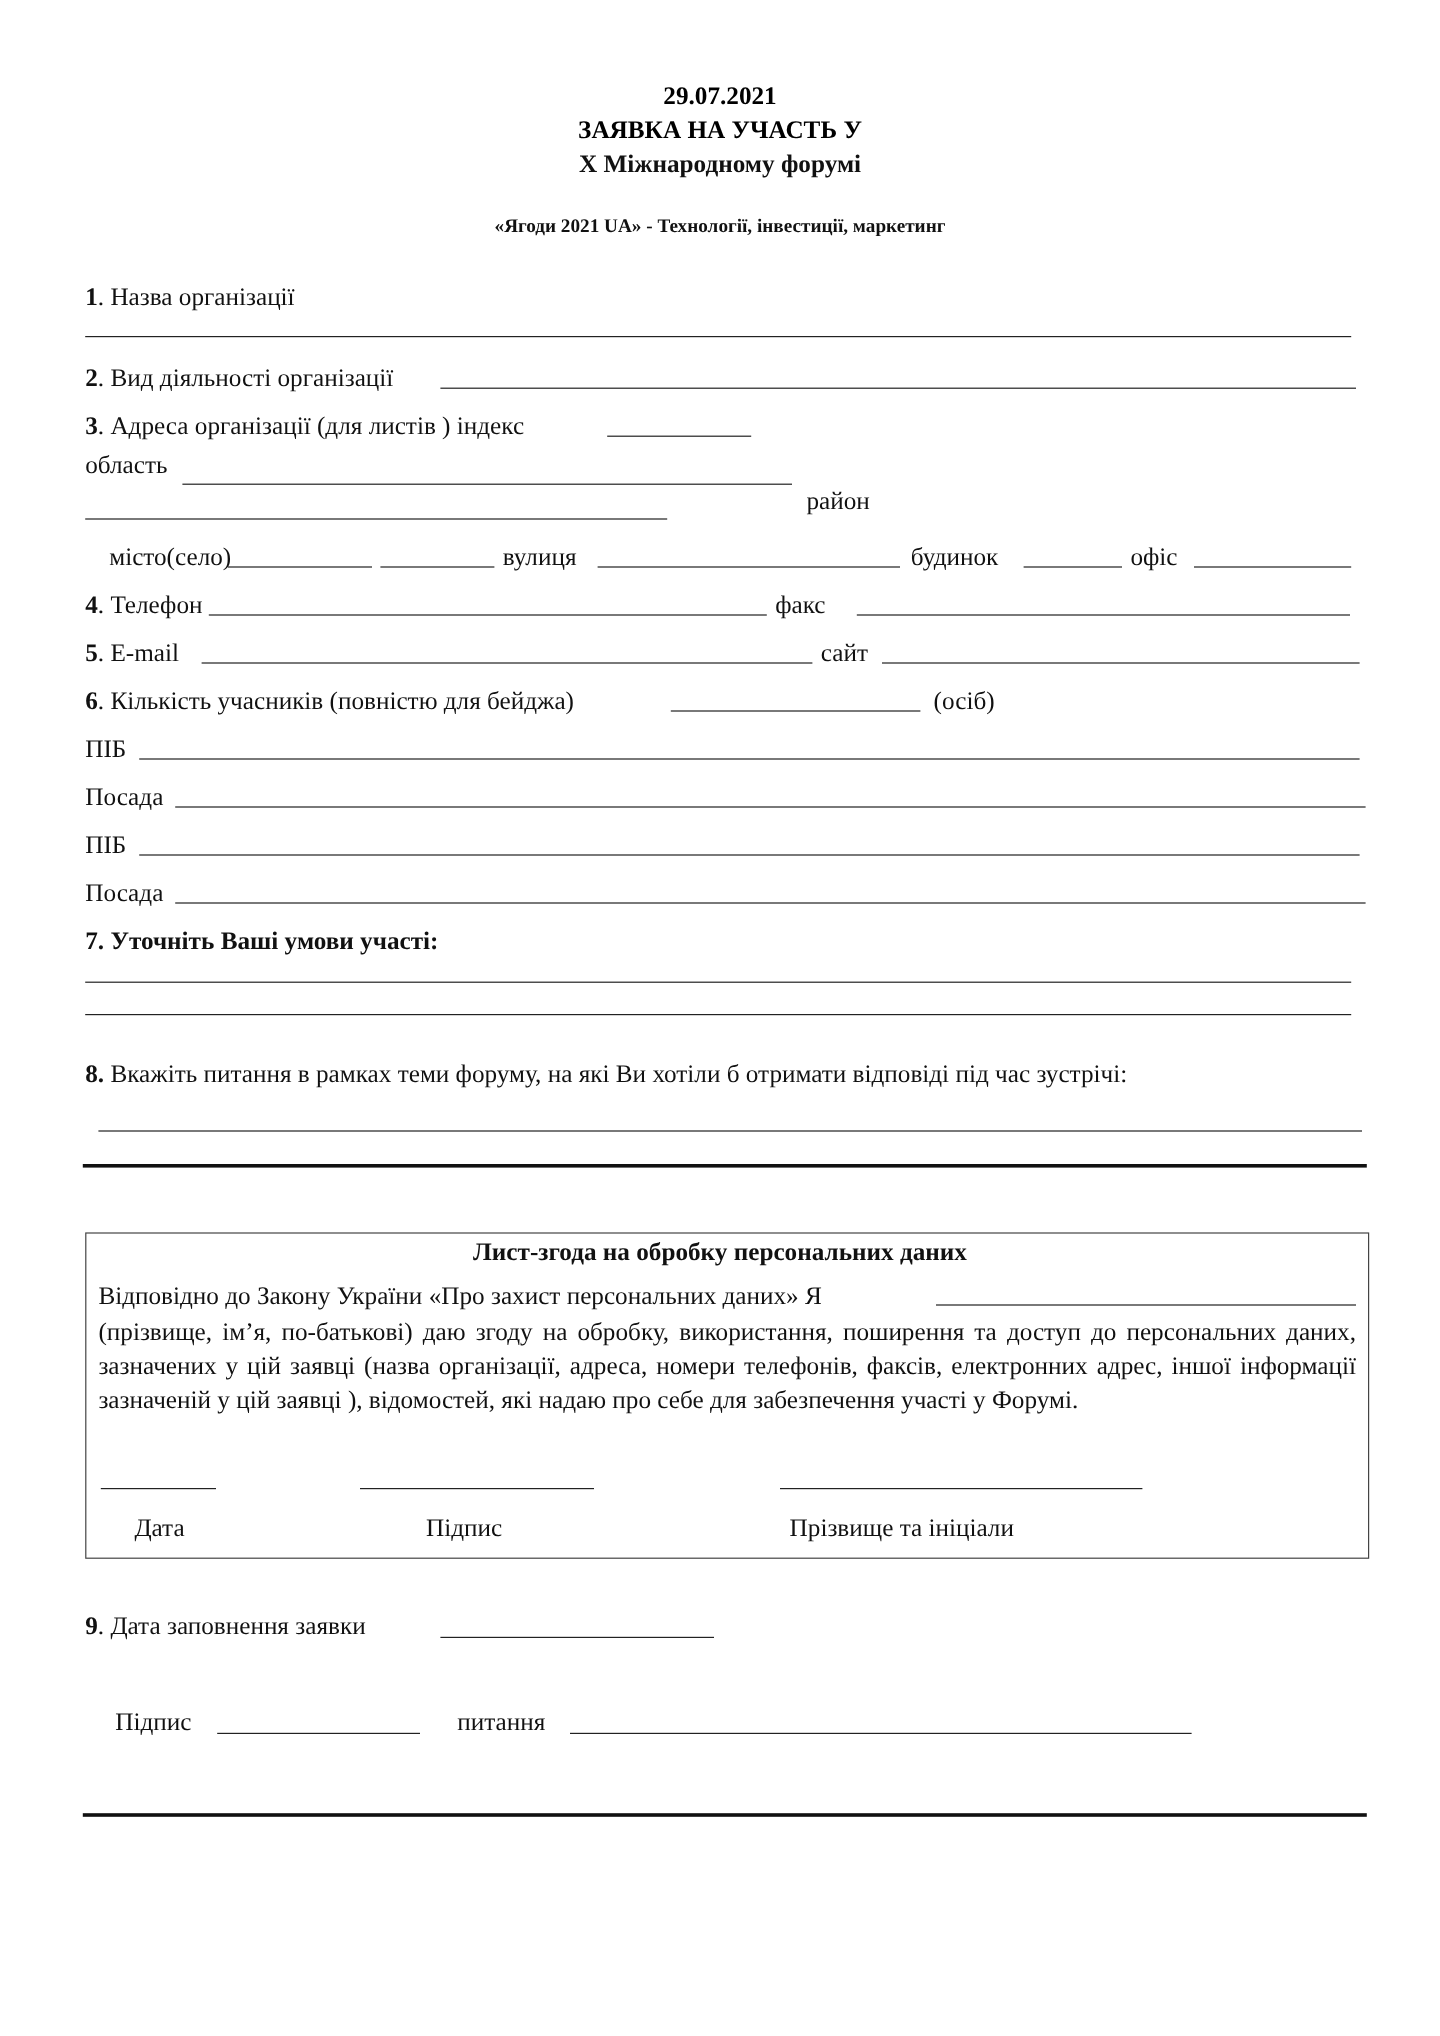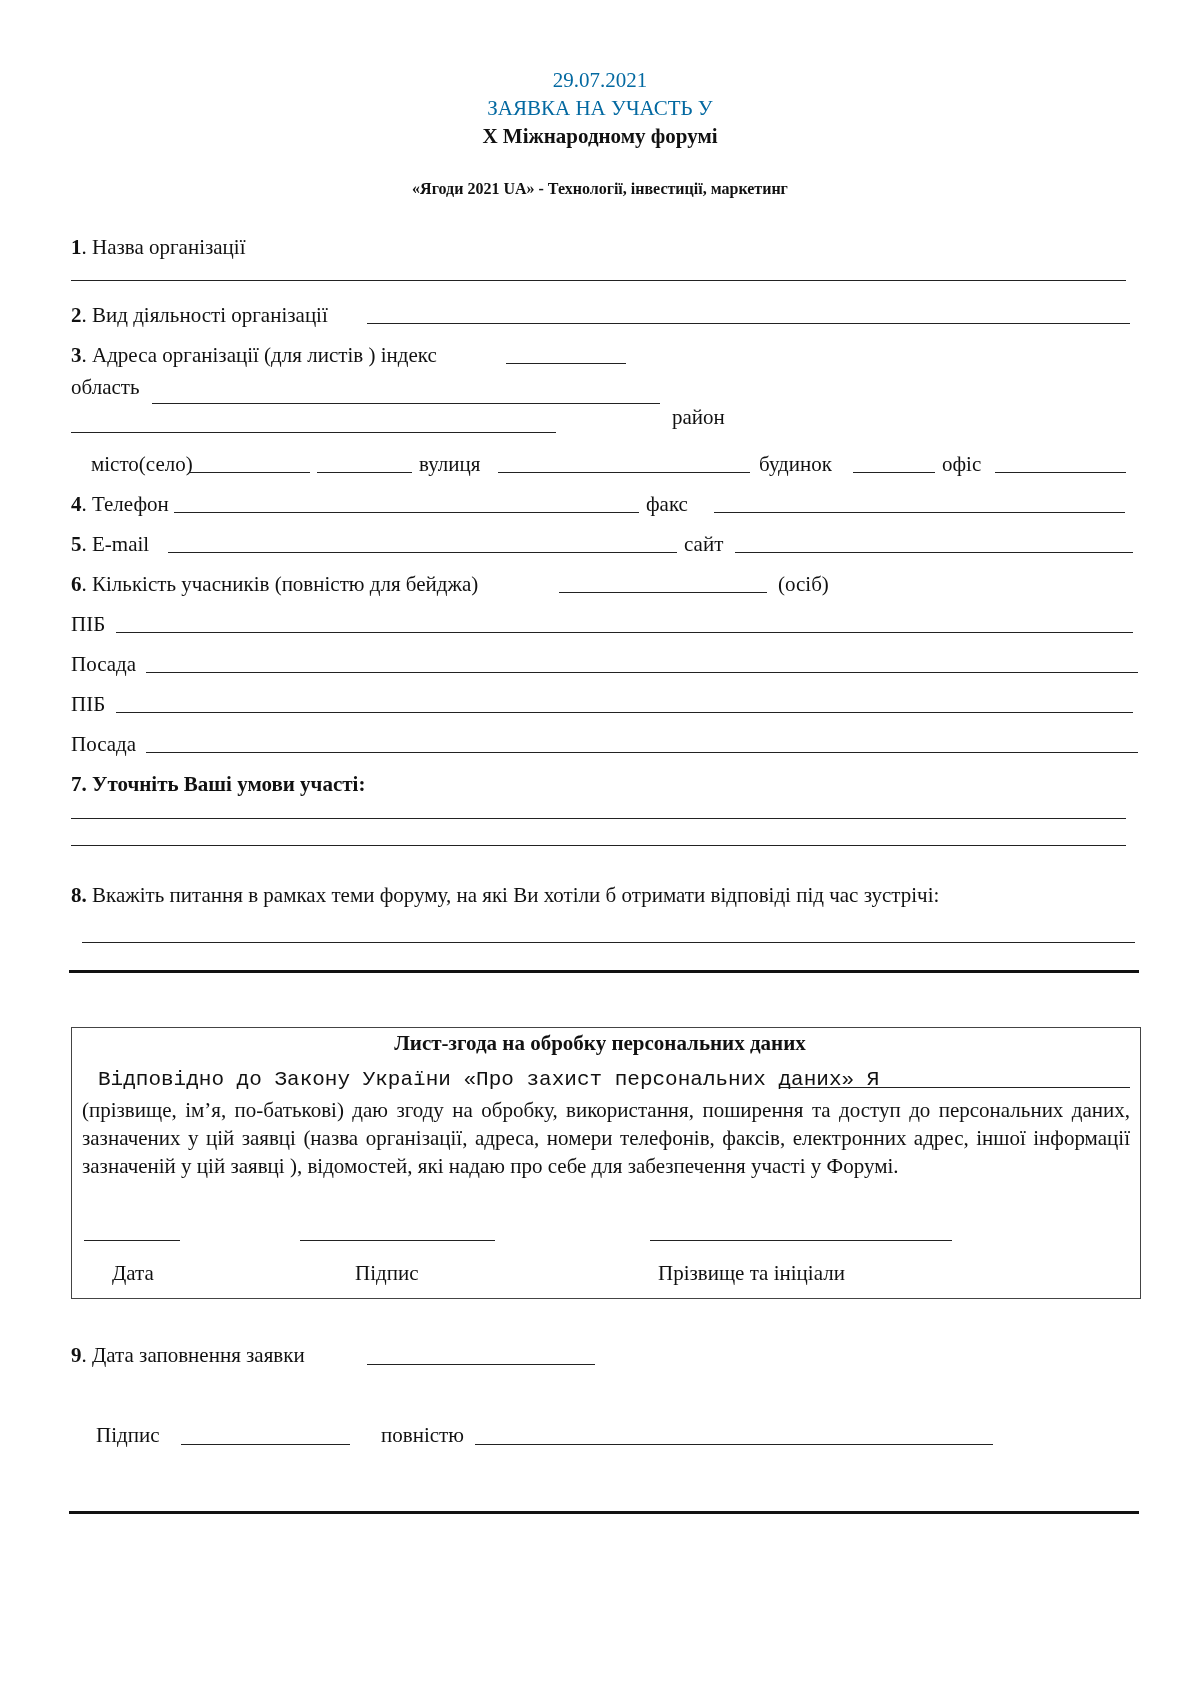--- a/index.html
+++ b/index.html
@@ -1,19 +1,19 @@
 <!DOCTYPE html>
 <html><head>
 <meta charset="utf-8">
 <style>
   html, body { margin: 0; padding: 0; background: #ffffff; }
   body { width: 1200px; height: 1697px; position: relative; overflow: hidden;
     font-family: "Liberation Serif", "DejaVu Serif", serif; color: #111; font-size: 21px; }
   .abs { position: absolute; white-space: nowrap; }
-  .red { color: #0369a1; font-weight: normal; }
+  .red { color: #000000; font-weight: bold; }
   .center { left: 0; width: 1200px; text-align: center; }
   .bold { font-weight: bold; }
   .line { position: absolute; border-bottom: 1.5px solid #222; height: 0; }
   .thick { position: absolute; border-bottom: 3px solid #111; height: 0; }
   .num { font-weight: bold; }
   .consent-box { position: absolute; left: 71px; top: 1027px; width: 1070px; height: 272px;
     border: 1.5px solid #444; box-sizing: border-box; }
   .consent-text { position: absolute; left: 82px; top: 1067px; width: 1048px;
     text-align: justify; line-height: 28px; font-size: 21px; white-space: normal; }
 </style>
@@ -75,32 +75,32 @@
 <div class="abs bold" style="left:71px;top:772px;">7. Уточніть Ваші умови участі:</div>
 <div class="line" style="left:71px;top:818px;width:1055px;"></div>
 <div class="line" style="left:71px;top:845px;width:1055px;"></div>
 
 <div class="abs" style="left:71px;top:883px;"><span class="num">8.</span><span> Вкажіть питання в рамках теми форуму, на які Ви хотіли б отримати відповіді під час зустрічі:</span></div>
 <div class="line" style="left:82px;top:942px;width:1053px;"></div>
 <div class="thick" style="left:69px;top:970px;width:1070px;"></div>
 
 <div class="consent-box"></div>
 <div class="abs center bold" style="top:1031px;">Лист-згода на обробку персональних даних</div>
-<div class="abs" style="left:98px;top:1068px;font-family:Liberation Mono, monospace;">Відповідно до Закону України «Про захист персональних даних» Я</div>
+<div class="abs" style="left:82px;top:1068px;">Відповідно до Закону України «Про захист персональних даних» Я</div>
 <div class="line" style="left:780px;top:1087px;width:350px;"></div>
 <div class="consent-text" style="top:1096px;">(прізвище, ім’я, по-батькові) даю згоду на обробку, використання, поширення та доступ до персональних даних, зазначених у цій заявці (назва організації, адреса, номери телефонів, факсів, електронних адрес, іншої інформації зазначеній у цій заявці ), відомостей, які надаю про себе для забезпечення участі у Форумі.</div>
 
 <div class="line" style="left:84px;top:1240px;width:96px;"></div>
 <div class="line" style="left:300px;top:1240px;width:195px;"></div>
 <div class="line" style="left:650px;top:1240px;width:302px;"></div>
 <div class="abs" style="left:112px;top:1261px;">Дата</div>
 <div class="abs" style="left:355px;top:1261px;">Підпис</div>
 <div class="abs" style="left:658px;top:1261px;">Прізвище та ініціали</div>
 
 <div class="abs" style="left:71px;top:1343px;"><span class="num">9</span><span>. Дата заповнення заявки</span></div>
 <div class="line" style="left:367px;top:1364px;width:228px;"></div>
 
 <div class="abs" style="left:96px;top:1423px;">Підпис</div>
 <div class="line" style="left:181px;top:1444px;width:169px;"></div>
-<div class="abs" style="left:381px;top:1423px;">повністю</div>
+<div class="abs" style="left:381px;top:1423px;">питання</div>
 <div class="line" style="left:475px;top:1444px;width:518px;"></div>
 
 <div class="thick" style="left:69px;top:1511px;width:1070px;"></div>
 
 </body></html>

